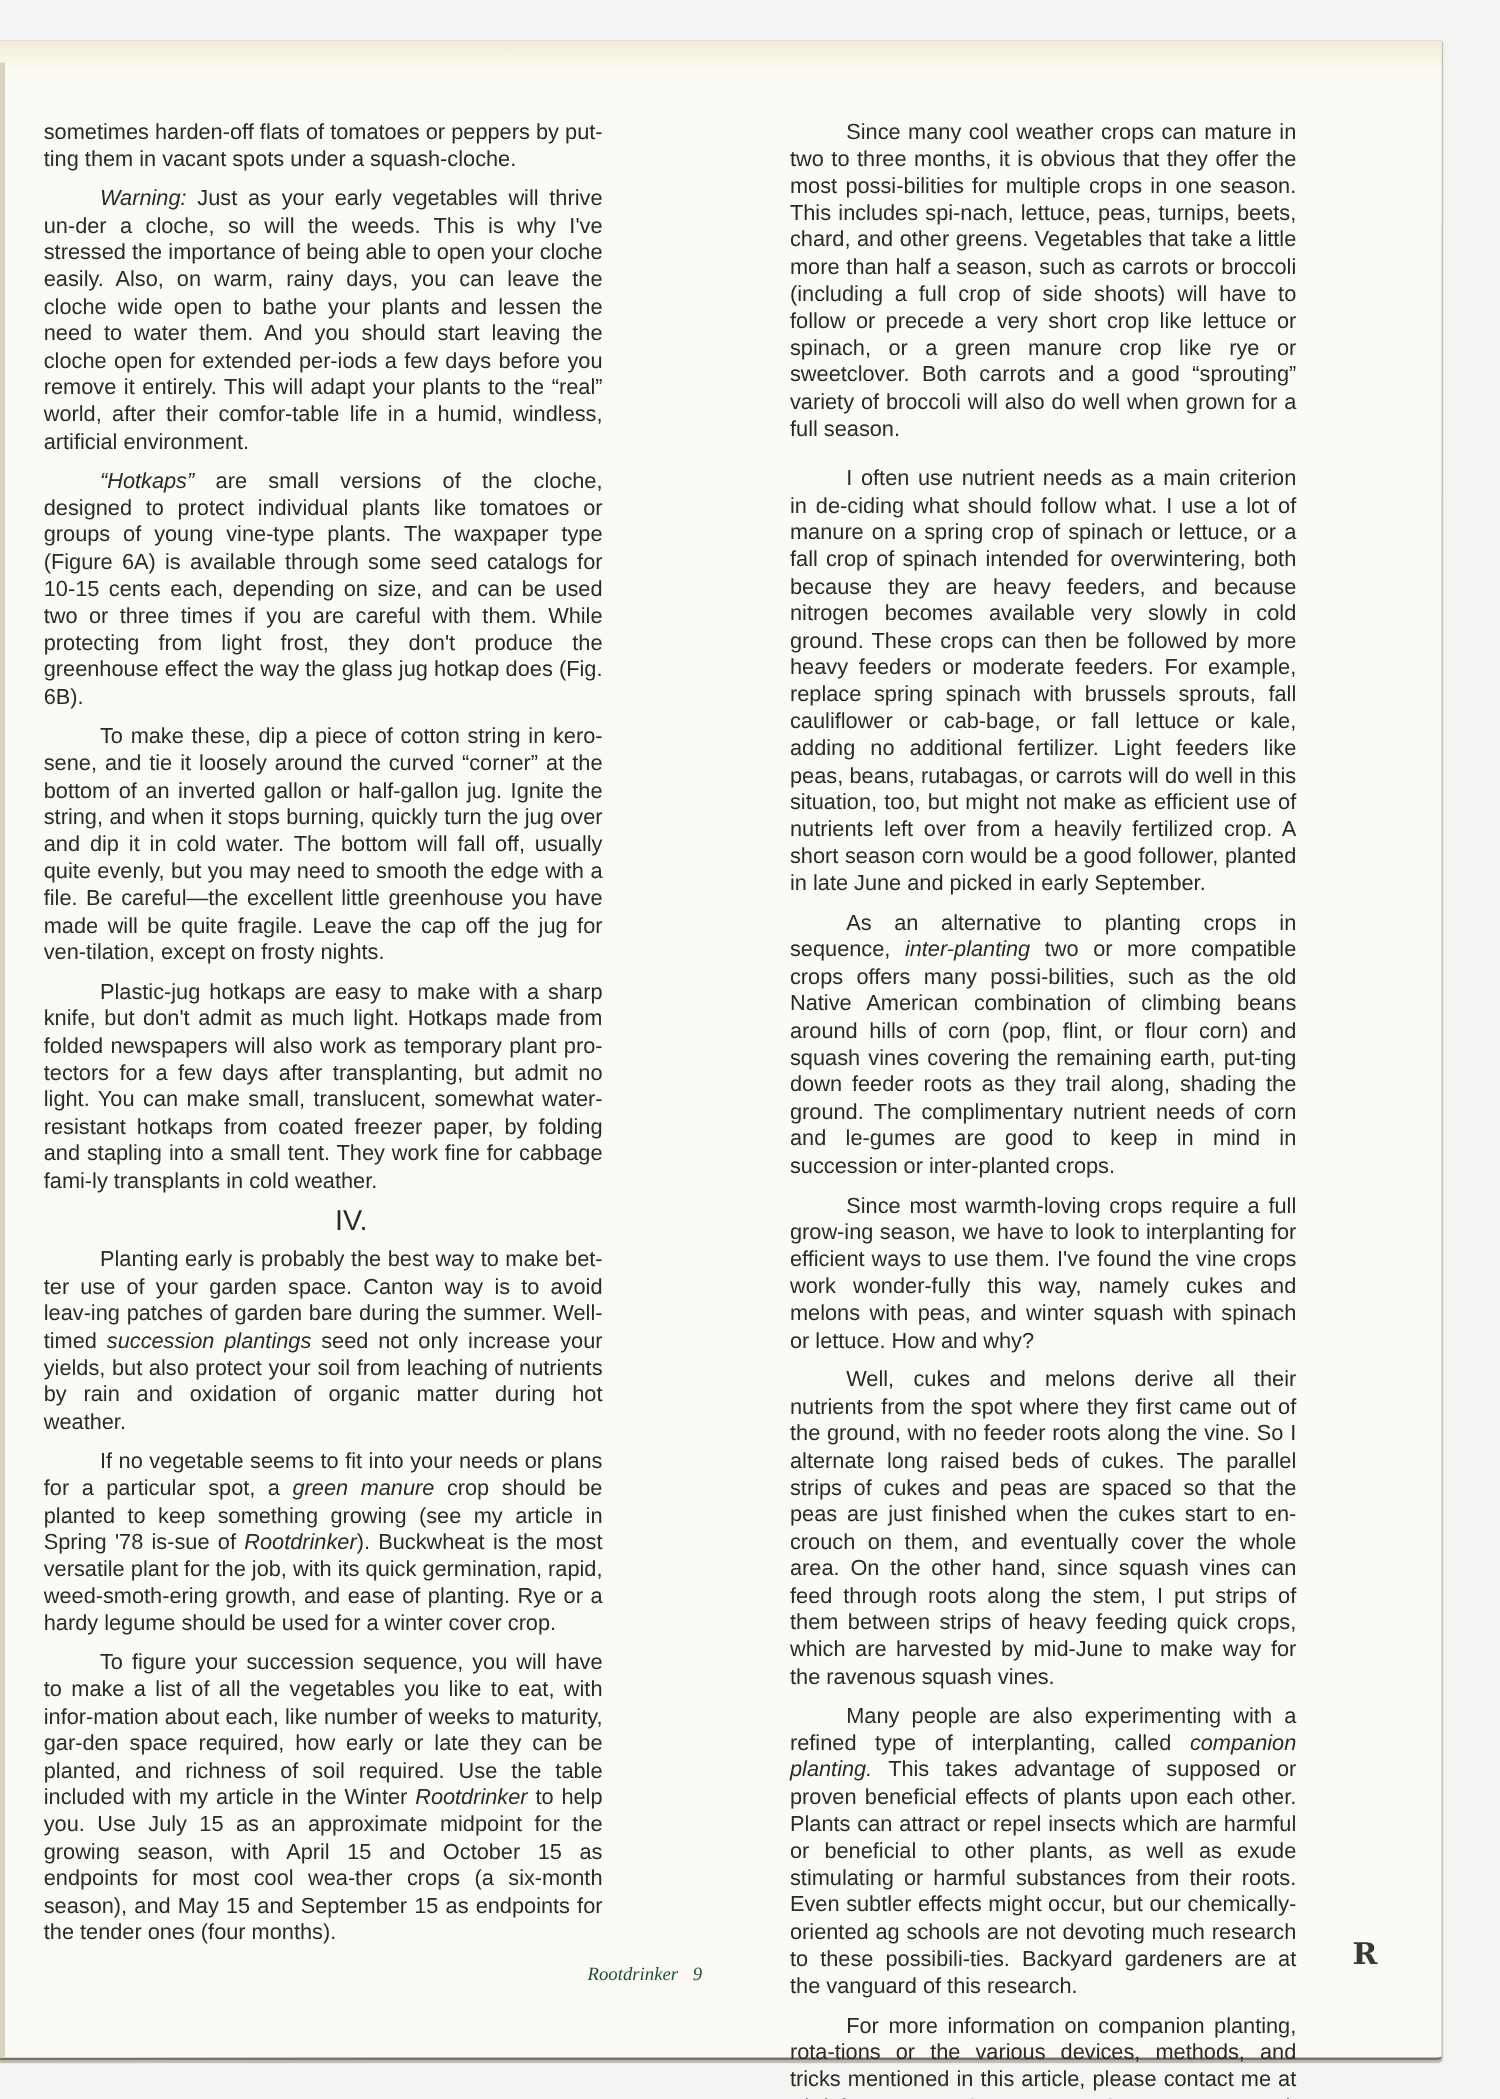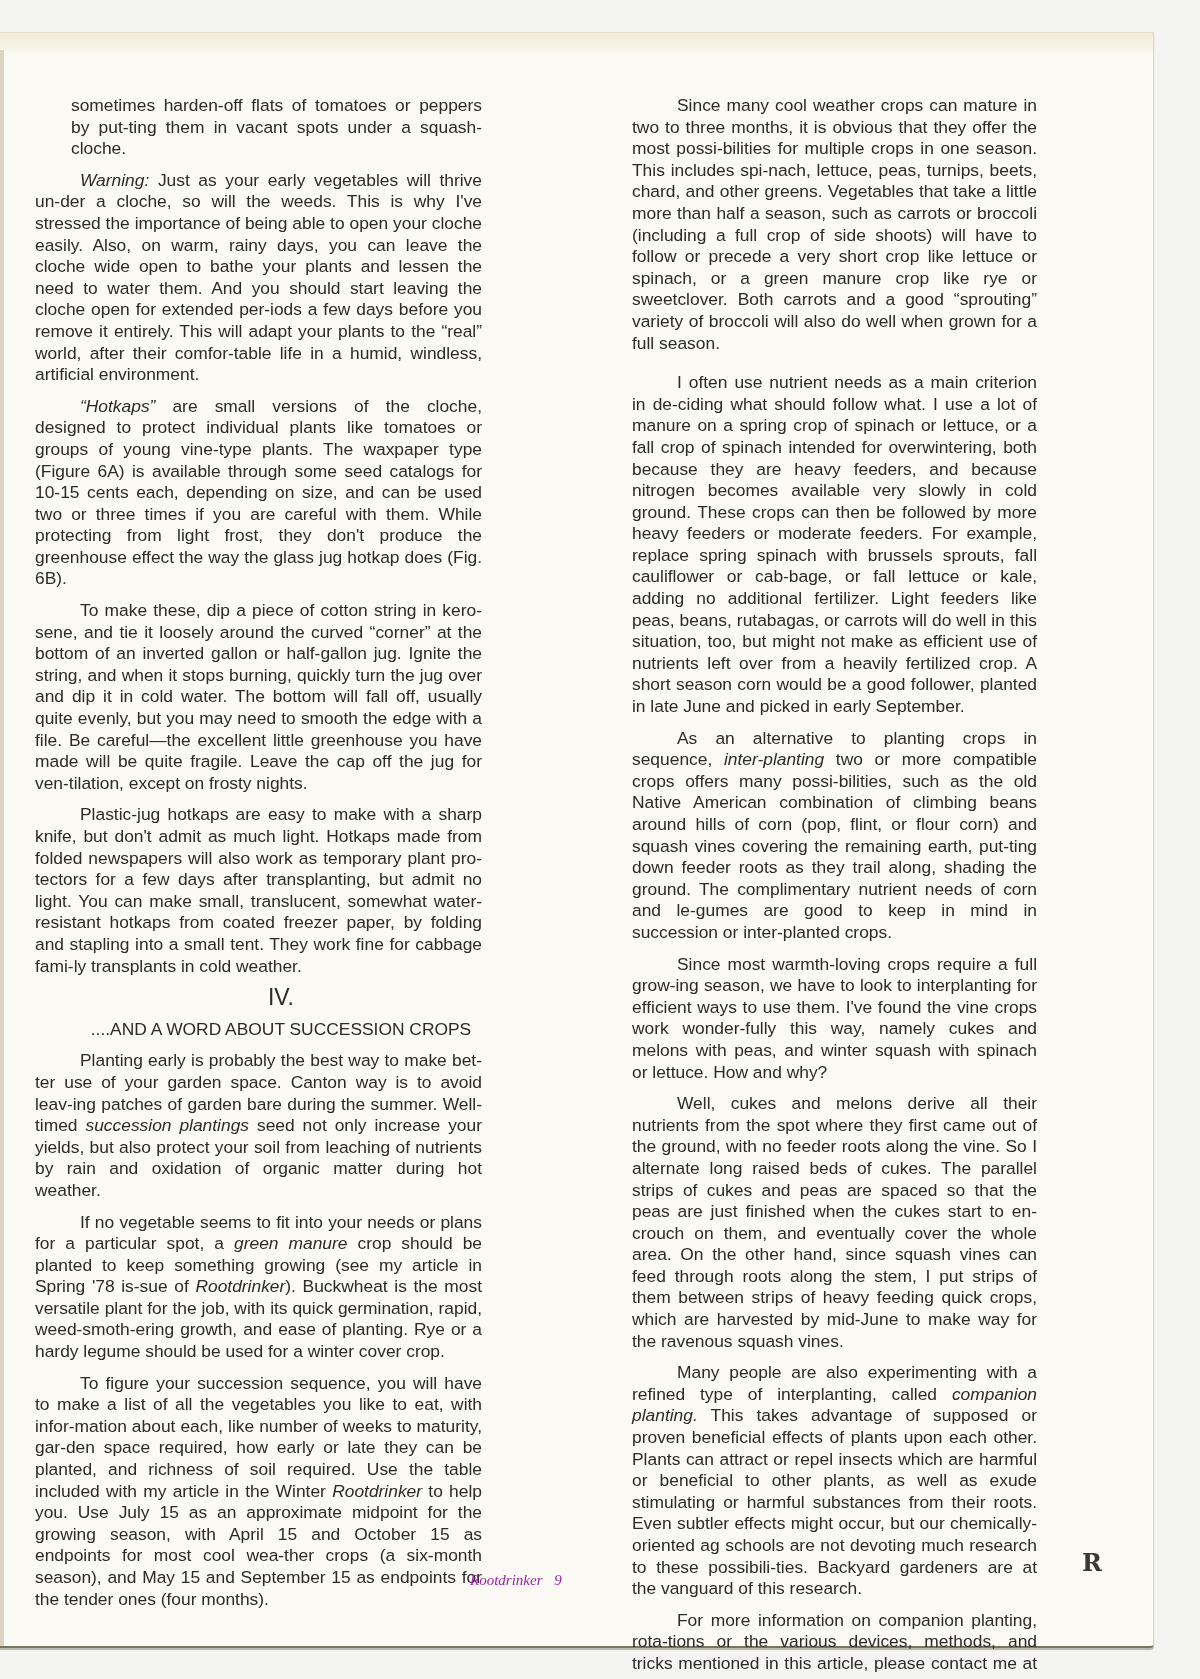--- a/index.html
+++ b/index.html
@@ -26,29 +26,29 @@
     background: #d9d3c0;
   }
   .col {
     position: absolute; top: 95px;
     color: #2c2a26; font-size: 17.4px; line-height: 21.6px;
     text-align: justify; hyphens: manual;
   }
   .col-left { left: 35px; width: 447px; }
   .col-right { left: 632px; width: 405px; }
   .col p { margin: 0 0 10px 0; text-indent: 45px; }
-  .col p.noindent { text-indent: 0; margin-left: 36px; }
+  .col p.noindent { text-indent: 0; }
   .col p.gap { }
   .col em { }
   .heading { text-align: center; margin: 0; font-size: 23px; }
   .heading-title { text-align: center; margin: 0 0 8px 0; font-size: 17.4px; }
   .footer {
     position: absolute; left: 470px; top: 1572px;
     font-family: "Liberation Serif", "DejaVu Serif", serif;
-    font-style: italic; font-size: 15px; color: #a21caf;
+    font-style: italic; font-size: 15px; color: #14532d;
     word-spacing: 8px;
   }
   .end-mark {
     position: absolute; left: 1082px; top: 1548px;
     font-family: "DejaVu Serif", serif; font-weight: bold;
     font-size: 24px; color: #3a3833;
   }
 </style>
 </head>
 <body>
@@ -57,21 +57,20 @@
 <div class="paper-fold"></div>
 <div class="left-edge"></div>
 
 <div class="col col-left">
   <p class="noindent">sometimes harden-off flats of tomatoes or peppers by put-ting them in vacant spots under a squash-cloche.</p>
   <p><em>Warning:</em> <span>Just as your early vegetables will thrive un-der a cloche, so will the weeds. This is why I've stressed the importance of being able to open your cloche easily. Also, on warm, rainy days, you can leave the cloche wide open to bathe your plants and lessen the need to water them. And you should start leaving the cloche open for extended per-iods a few days before you remove it entirely. This will adapt your plants to the “real” world, after their comfor-table life in a humid, windless, artificial environment.</span></p>
   <p><em>“Hotkaps”</em> <span>are small versions of the cloche, designed to protect individual plants like tomatoes or groups of young vine-type plants. The waxpaper type (Figure 6A) is available through some seed catalogs for 10-15 cents each, depending on size, and can be used two or three times if you are careful with them. While protecting from light frost, they don't produce the greenhouse effect the way the glass jug hotkap does (Fig. 6B).</span></p>
   <p>To make these, dip a piece of cotton string in kero-sene, and tie it loosely around the curved “corner” at the bottom of an inverted gallon or half-gallon jug. Ignite the string, and when it stops burning, quickly turn the jug over and dip it in cold water. The bottom will fall off, usually quite evenly, but you may need to smooth the edge with a file. Be careful—the excellent little greenhouse you have made will be quite fragile. Leave the cap off the jug for ven-tilation, except on frosty nights.</p>
   <p>Plastic-jug hotkaps are easy to make with a sharp knife, but don't admit as much light. Hotkaps made from folded newspapers will also work as temporary plant pro-tectors for a few days after transplanting, but admit no light. You can make small, translucent, somewhat water-resistant hotkaps from coated freezer paper, by folding and stapling into a small tent. They work fine for cabbage fami-ly transplants in cold weather.</p>
   <p class="heading">IV.</p>
-  <p class="heading-title">....AND A WORD ABOUT SUCCESSION CROPS</p>
   <p><span>Planting early is probably the best way to make bet-ter use of your garden space. Canton way is to avoid leav-ing patches of garden bare during the summer. Well-timed</span> <em>succession plantings</em> <span>seed not only increase your yields, but also protect your soil from leaching of nutrients by rain and oxidation of organic matter during hot weather.</span></p>
   <p class="gap"><span>If no vegetable seems to fit into your needs or plans for a particular spot, a</span> <em>green manure</em> <span>crop should be planted to keep something growing (see my article in Spring '78 is-sue of</span> <em>Rootdrinker</em><span>). Buckwheat is the most versatile plant for the job, with its quick germination, rapid, weed-smoth-ering growth, and ease of planting. Rye or a hardy legume should be used for a winter cover crop.</span></p>
   <p><span>To figure your succession sequence, you will have to make a list of all the vegetables you like to eat, with infor-mation about each, like number of weeks to maturity, gar-den space required, how early or late they can be planted, and richness of soil required. Use the table included with my article in the Winter</span> <em>Rootdrinker</em> <span>to help you. Use July 15 as an approximate midpoint for the growing season, with April 15 and October 15 as endpoints for most cool wea-ther crops (a six-month season), and May 15 and September 15 as endpoints for the tender ones (four months).</span></p>
 </div>
 
 <div class="col col-right">
   <p>Since many cool weather crops can mature in two to three months, it is obvious that they offer the most possi-bilities for multiple crops in one season. This includes spi-nach, lettuce, peas, turnips, beets, chard, and other greens. Vegetables that take a little more than half a season, such as carrots or broccoli (including a full crop of side shoots) will have to follow or precede a very short crop like lettuce or spinach, or a green manure crop like rye or sweetclover. Both carrots and a good “sprouting” variety of broccoli will also do well when grown for a full season.</p>
   <p style="margin-top:18px">I often use nutrient needs as a main criterion in de-ciding what should follow what. I use a lot of manure on a spring crop of spinach or lettuce, or a fall crop of spinach intended for overwintering, both because they are heavy feeders, and because nitrogen becomes available very slowly in cold ground. These crops can then be followed by more heavy feeders or moderate feeders. For example, replace spring spinach with brussels sprouts, fall cauliflower or cab-bage, or fall lettuce or kale, adding no additional fertilizer. Light feeders like peas, beans, rutabagas, or carrots will do well in this situation, too, but might not make as efficient use of nutrients left over from a heavily fertilized crop. A short season corn would be a good follower, planted in late June and picked in early September.</p>
   <p class="gap"><span>As an alternative to planting crops in sequence,</span> <em>inter-planting</em> <span>two or more compatible crops offers many possi-bilities, such as the old Native American combination of climbing beans around hills of corn (pop, flint, or flour corn) and squash vines covering the remaining earth, put-ting down feeder roots as they trail along, shading the ground. The complimentary nutrient needs of corn and le-gumes are good to keep in mind in succession or inter-planted crops.</span></p>
   <p>Since most warmth-loving crops require a full grow-ing season, we have to look to interplanting for efficient ways to use them. I've found the vine crops work wonder-fully this way, namely cukes and melons with peas, and winter squash with spinach or lettuce. How and why?</p>

